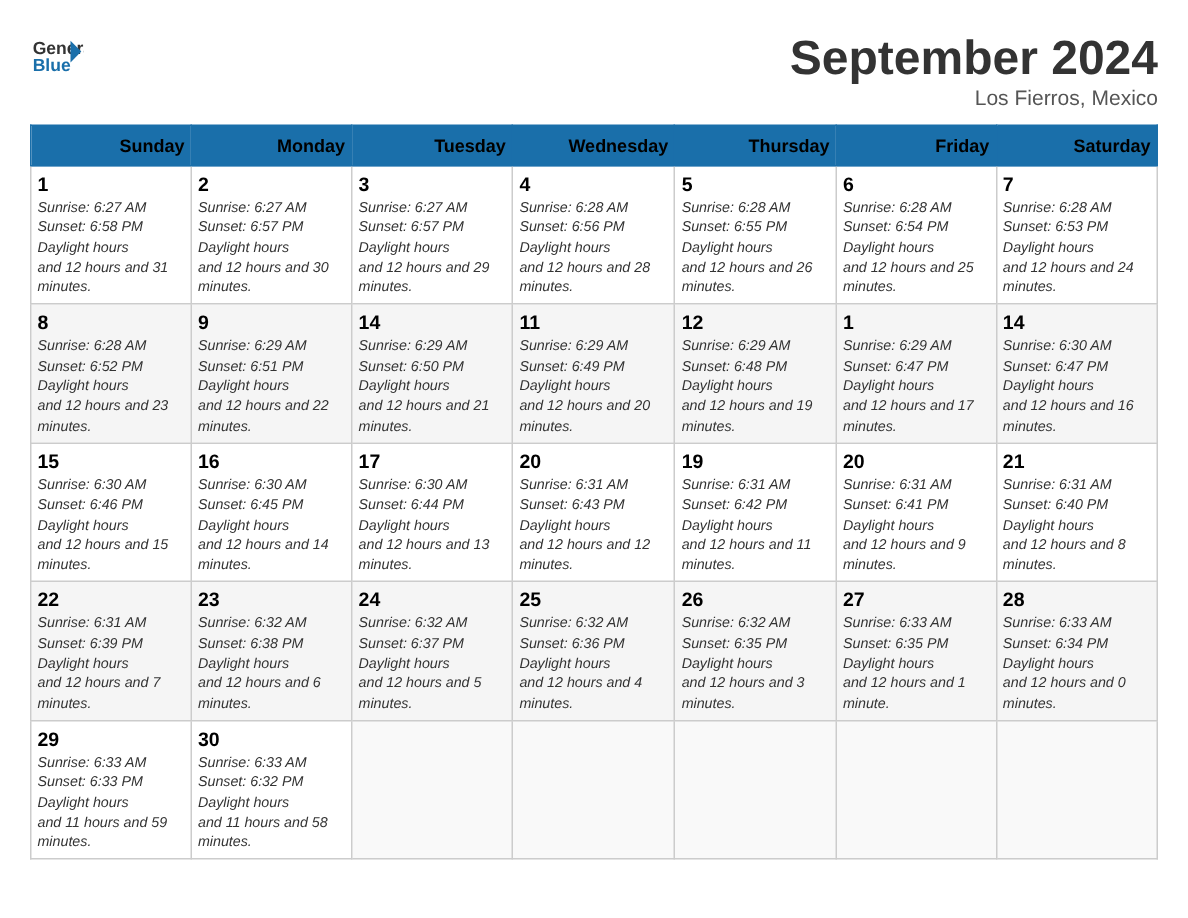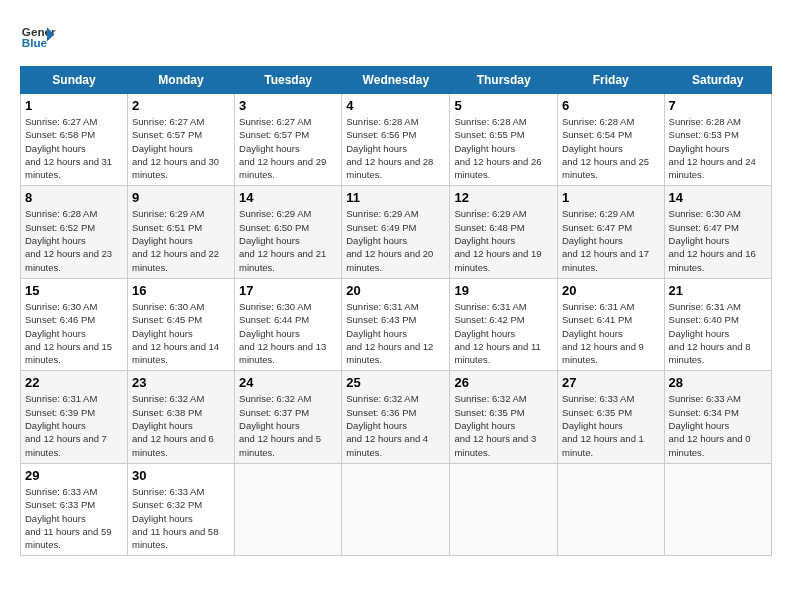--- a/index.html
+++ b/index.html
@@ -37,23 +37,23 @@
       font-size: 14px;
       color: #555;
     }
     .calendar {
       width: 100%;
       border-collapse: collapse;
       font-size: 10px;
     }
     .calendar th {
       background: #1a6faa;
-      color: #ffffff;
+      color: #000000;
       padding: 6px 4px;
-      text-align: center;
+      text-align: right;
       font-size: 12px;
       font-weight: bold;
       border: 1px solid #1a6faa;
     }
     .calendar td {
       border: 1px solid #ccc;
       vertical-align: top;
       padding: 4px;
       width: 110px;
       min-height: 80px;
@@ -64,20 +64,21 @@
     .day-num {
       font-size: 13px;
       font-weight: bold;
       display: block;
       margin-bottom: 2px;
     }
     .day-info {
       font-size: 9.5px;
       color: #333;
       line-height: 1.4;
+      font-style: italic;
     }
     tr:nth-child(even) td {
       background: #f5f5f5;
     }
     tr:nth-child(odd) td {
       background: #fff;
     }
     .calendar thead tr th {
       background: #1a6faa;
     }
@@ -85,20 +86,24 @@
 </head>
 <body>
 
 <div class="header-area">
   <div class="logo">
     <svg class="logo-icon" viewBox="0 0 40 40">
       <text x="2" y="18" font-size="13" font-weight="bold" fill="#333">General</text>
       <text x="2" y="30" font-size="13" font-weight="bold" fill="#1a6faa">Blue</text>
       <polygon points="30,8 38,16 30,24" fill="#1a6faa"></polygon>
     </svg>
+  </div>
+  <div class="title-area">
+    <div class="month-title">September 2024</div>
+    <div class="location">Los Fierros, Mexico</div>
   </div>
 </div>
 
 <table class="calendar">
   <thead>
     <tr>
       <th>Sunday</th>
       <th>Monday</th>
       <th>Tuesday</th>
       <th>Wednesday</th>

